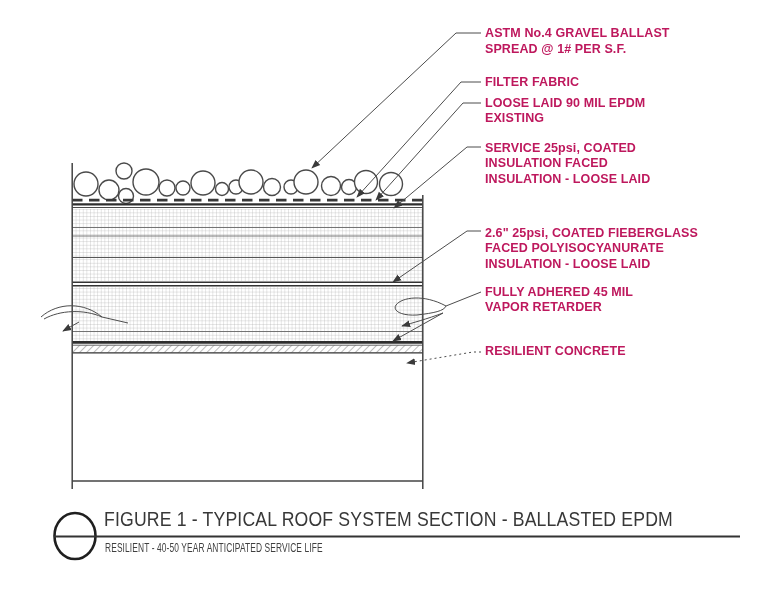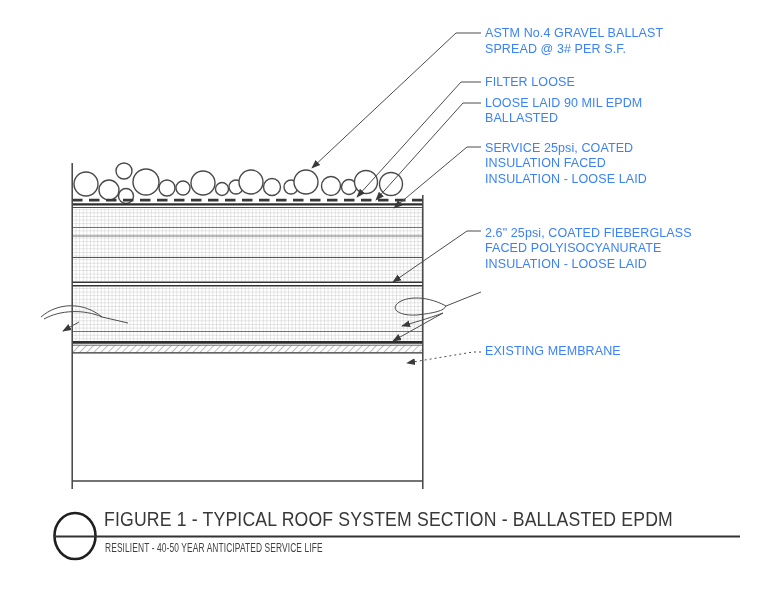--- a/index.html
+++ b/index.html
@@ -1,20 +1,20 @@
 <!DOCTYPE html>
 <html><head>
 <meta charset="utf-8">
 <style>
   html,body{margin:0;padding:0;background:#ffffff;}
   #page{position:relative;width:768px;height:592px;background:#ffffff;overflow:hidden;
         font-family:"Liberation Sans",sans-serif;}
   #drawing{position:absolute;left:0;top:0;}
-  .callout{position:absolute;left:485px;color:#3b82f6;font-size:12.5px;line-height:15.5px;
-           letter-spacing:.1px;white-space:nowrap;}
+  .callout{position:absolute;left:485px;color:#be185d;font-size:12.5px;line-height:15.5px;
+           letter-spacing:.1px;white-space:nowrap;font-weight:bold;}
   .callout .ln{height:15.5px;}
   #fig-title{position:absolute;left:104px;top:507px;color:#383838;font-size:21px;
              white-space:nowrap;transform:scaleX(0.84);transform-origin:left top;letter-spacing:.2px;}
   #fig-subtitle{position:absolute;left:105px;top:540px;color:#3f3f3f;font-size:13.5px;
              white-space:nowrap;transform:scaleX(0.62);transform-origin:left top;letter-spacing:.2px;}
 </style>
 </head>
 <body>
 
 <div id="page">
@@ -112,39 +112,43 @@
     </g>
 
     <g fill="none">
       <ellipse cx="75" cy="536" rx="20.5" ry="23" stroke="#1f1f1f" stroke-width="2.6"></ellipse>
       <line x1="54" y1="536.4" x2="740" y2="536.4" stroke="#333" stroke-width="2"></line>
     </g>
   </svg>
 
   <div class="callout" style="top:26px">
     <div class="ln">ASTM No.4 GRAVEL BALLAST</div>
-    <div class="ln">SPREAD @ 3# PER S.F.</div>
+    <div class="ln">SPREAD @ 1# PER S.F.</div>
   </div>
   <div class="callout" style="top:74.5px">
-    <div class="ln">FILTER LOOSE</div>
+    <div class="ln">FILTER FABRIC</div>
   </div>
   <div class="callout" style="top:95.5px">
     <div class="ln">LOOSE LAID 90 MIL EPDM</div>
-    <div class="ln">BALLASTED</div>
+    <div class="ln">EXISTING</div>
   </div>
   <div class="callout" style="top:140.5px">
     <div class="ln">SERVICE 25psi, COATED</div>
     <div class="ln">INSULATION FACED</div>
     <div class="ln">INSULATION - LOOSE LAID</div>
   </div>
   <div class="callout" style="top:225.5px">
     <div class="ln">2.6" 25psi, COATED FIEBERGLASS</div>
     <div class="ln">FACED POLYISOCYANURATE</div>
     <div class="ln">INSULATION - LOOSE LAID</div>
   </div>
+  <div class="callout" style="top:284.5px">
+    <div class="ln">FULLY ADHERED 45 MIL</div>
+    <div class="ln">VAPOR RETARDER</div>
+  </div>
   <div class="callout" style="top:343.5px">
-    <div class="ln">EXISTING MEMBRANE</div>
+    <div class="ln">RESILIENT CONCRETE</div>
   </div>
 
   <div id="fig-title">FIGURE 1 - TYPICAL ROOF SYSTEM SECTION - BALLASTED EPDM</div>
   <div id="fig-subtitle">RESILIENT - 40-50 YEAR ANTICIPATED SERVICE LIFE</div>
 
 </div>
 
 </body></html>

